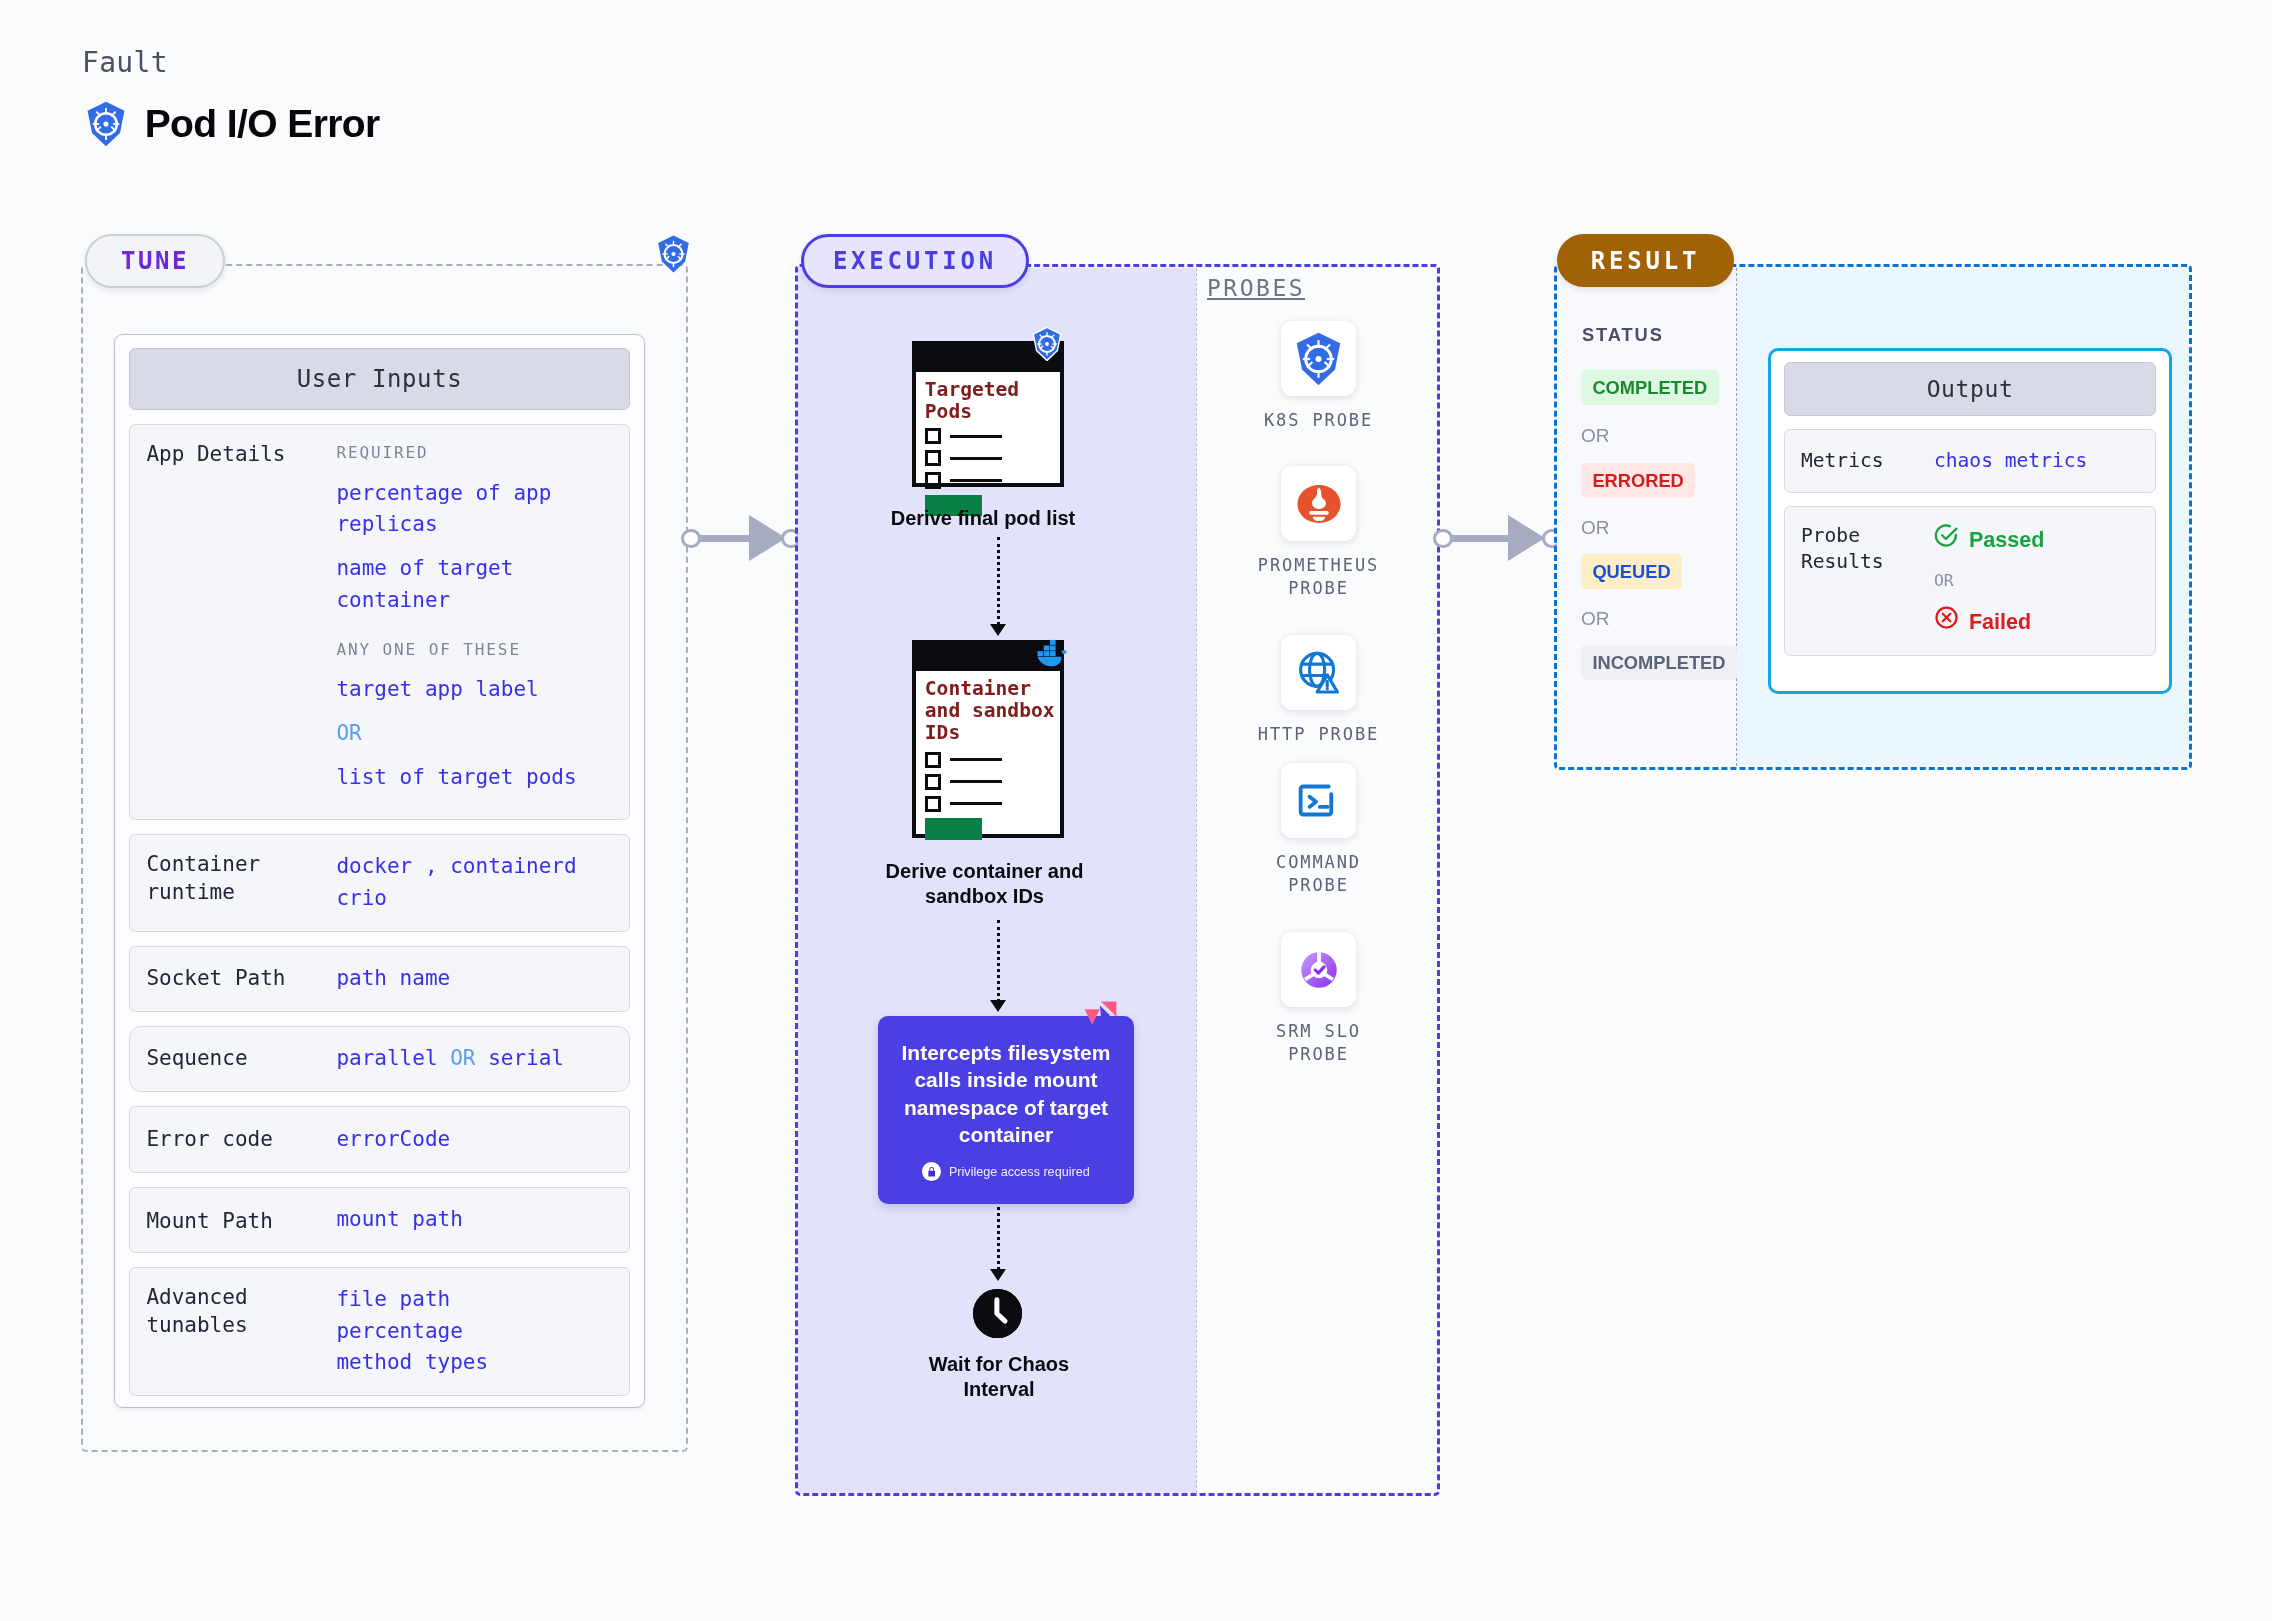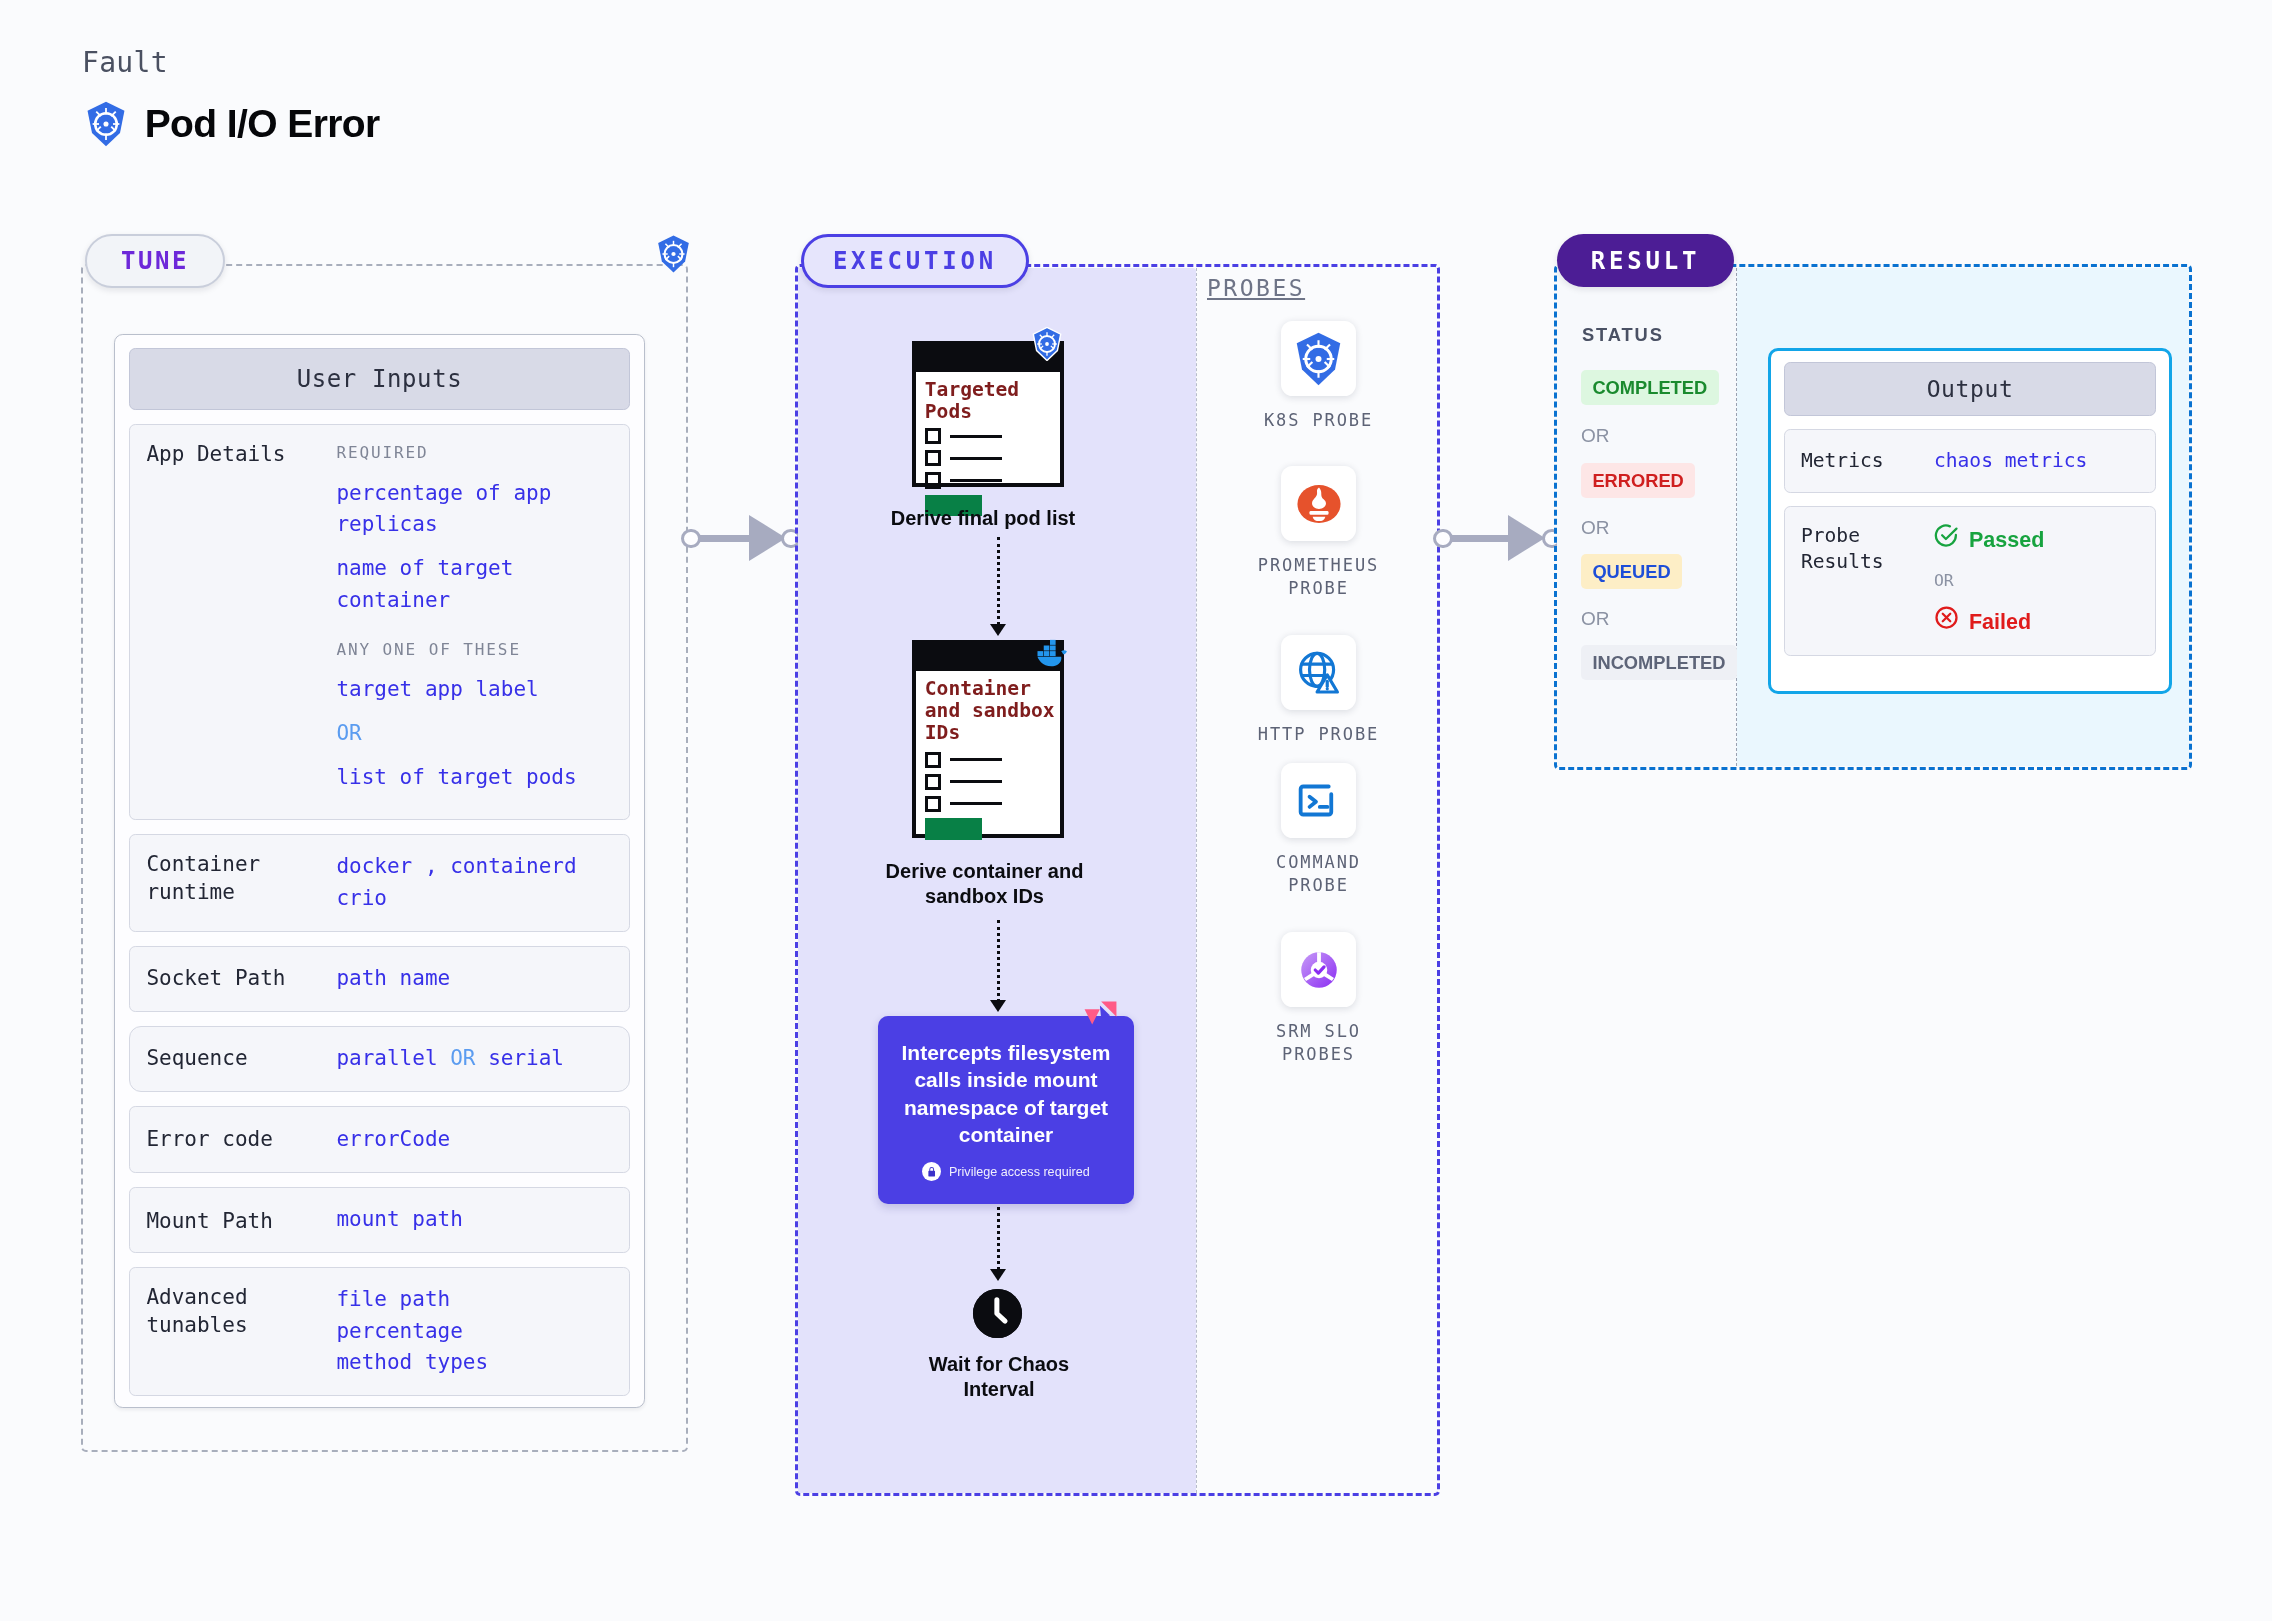--- a/index.html
+++ b/index.html
@@ -184,21 +184,21 @@
     left:1554px;top:264px;width:638px;height:506px;
     border:3.2px dashed #0a72d0;border-radius:5px;background:transparent;
   }
   #result-status-col{
     position:absolute;left:1557px;top:268px;width:180px;height:498px;
     background:#f7f9fc;border-right:1.9px dashed #9aa0b0;
     box-sizing:border-box;
   }
   #result-pill{
     left:1557px;top:234px;width:177px;height:53px;
-    background:#4c1d95;border:none;color:#fff;font-size:24px;letter-spacing:3.8px;
+    background:#a16207;border:none;color:#fff;font-size:24px;letter-spacing:3.8px;
   }
   #status-label{
     position:absolute;left:1582px;top:324px;
     font-size:18.3px;font-weight:bold;color:#4a5164;letter-spacing:1.9px;
   }
   .badge{
     position:absolute;box-sizing:border-box;
     border-radius:5px;font-size:18.3px;font-weight:bold;
     display:flex;align-items:center;padding:0 11.4px;height:35px;
   }
@@ -542,21 +542,21 @@
       <circle cx="41" cy="41" r="28" fill="url(#slog)"></circle>
       <g stroke="#fff" stroke-width="6" fill="none">
         <path d="M41 13v16"></path>
           <path d="M19 56l14-9"></path>
           <path d="M63 56l-14-9"></path>
       </g>
       <circle cx="41" cy="41" r="13" fill="#fff"></circle>
       <path d="M35 41l5 5 9-10" stroke="#8b2df2" stroke-width="5" fill="none" stroke-linecap="round" stroke-linejoin="round"></path>
     </svg>
   </div>
-  <div class="plab">SRM SLO PROBES</div>
+  <div class="plab">SRM SLO PROBE</div>
 </div>
 
 <div class="conn" style="left:1433px;top:509px;width:130px;">
   <div class="ln" style="left:8.8px;width:76px;"></div>
   <div class="tri" style="left:75px;"></div>
   <div class="dot" style="left:0px;"></div>
   <div class="dot" style="left:109px;"></div>
 </div>
 
 <div id="result-status-col"></div>

